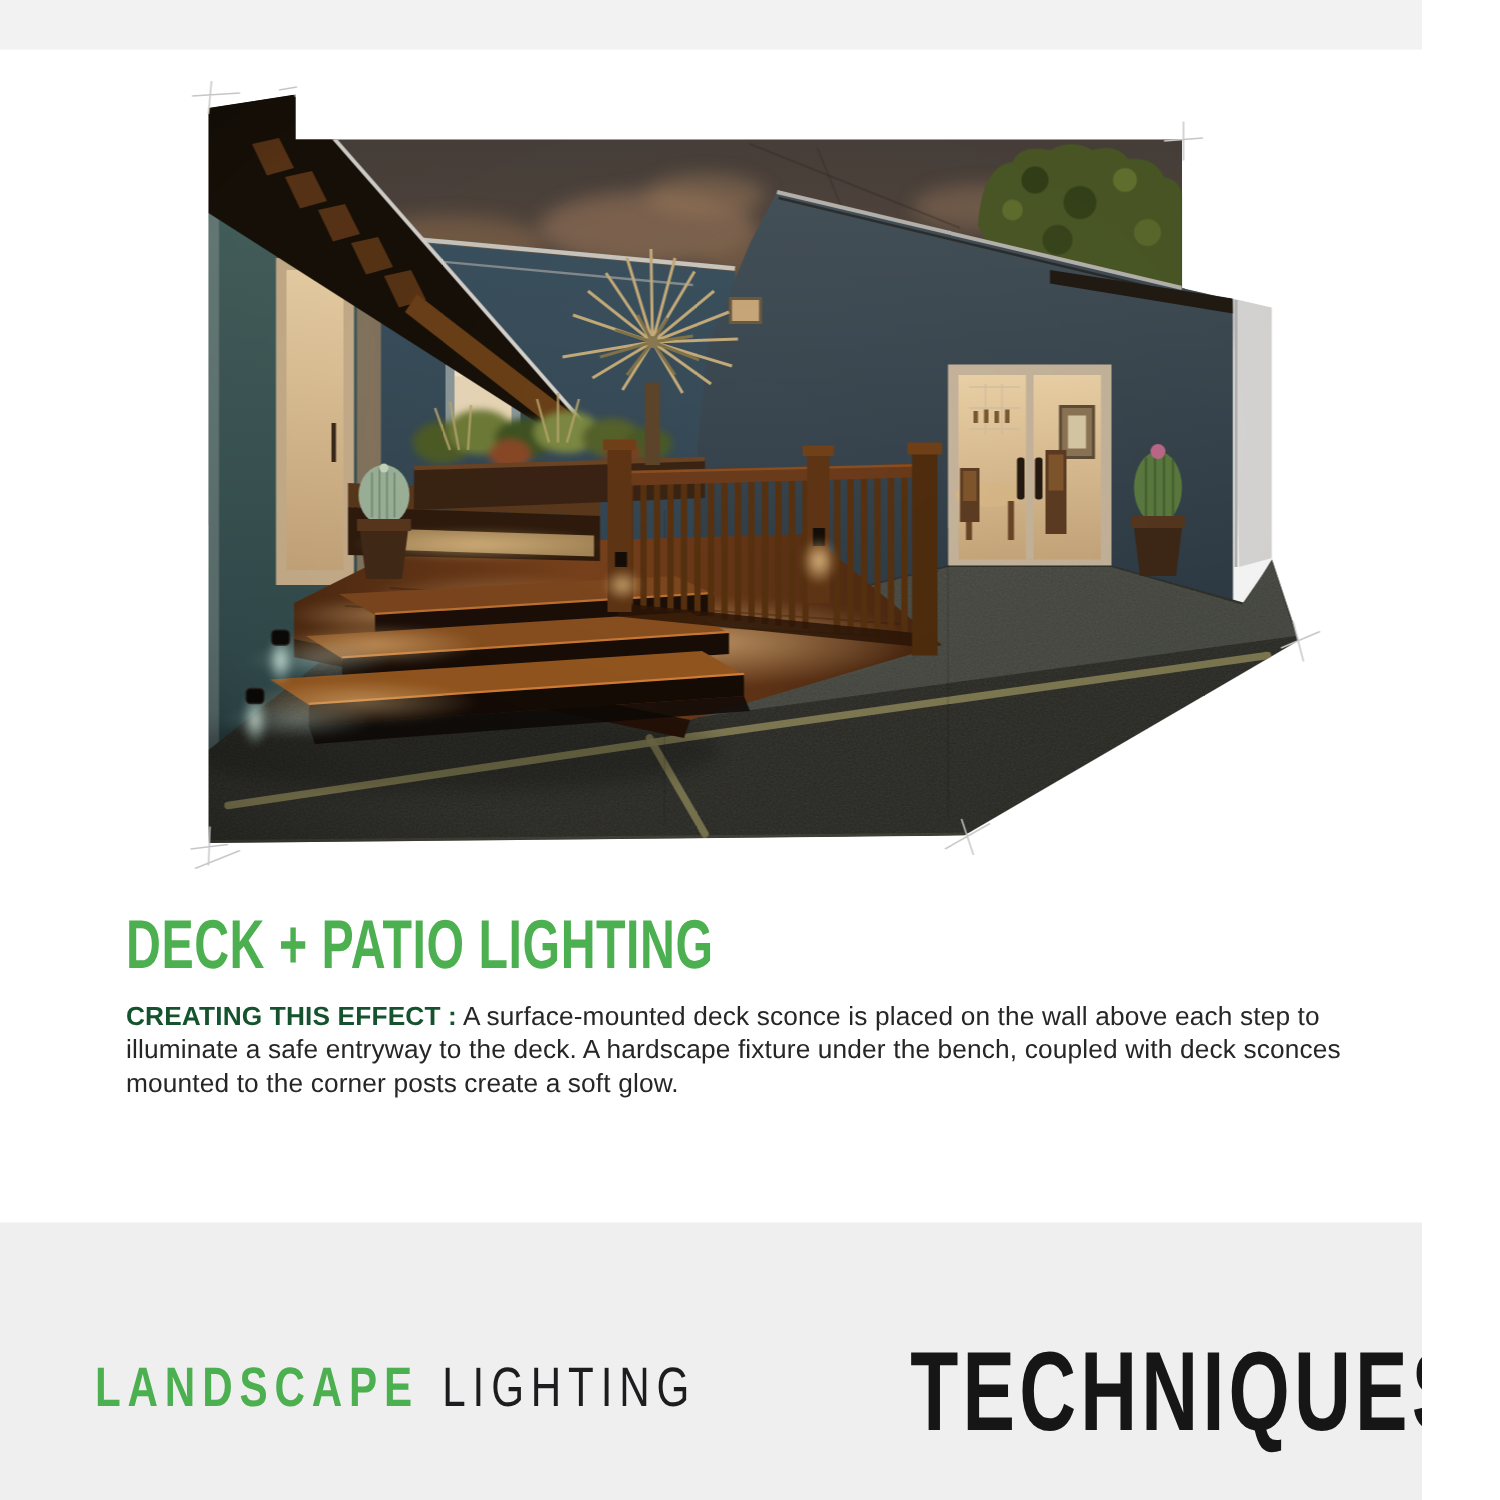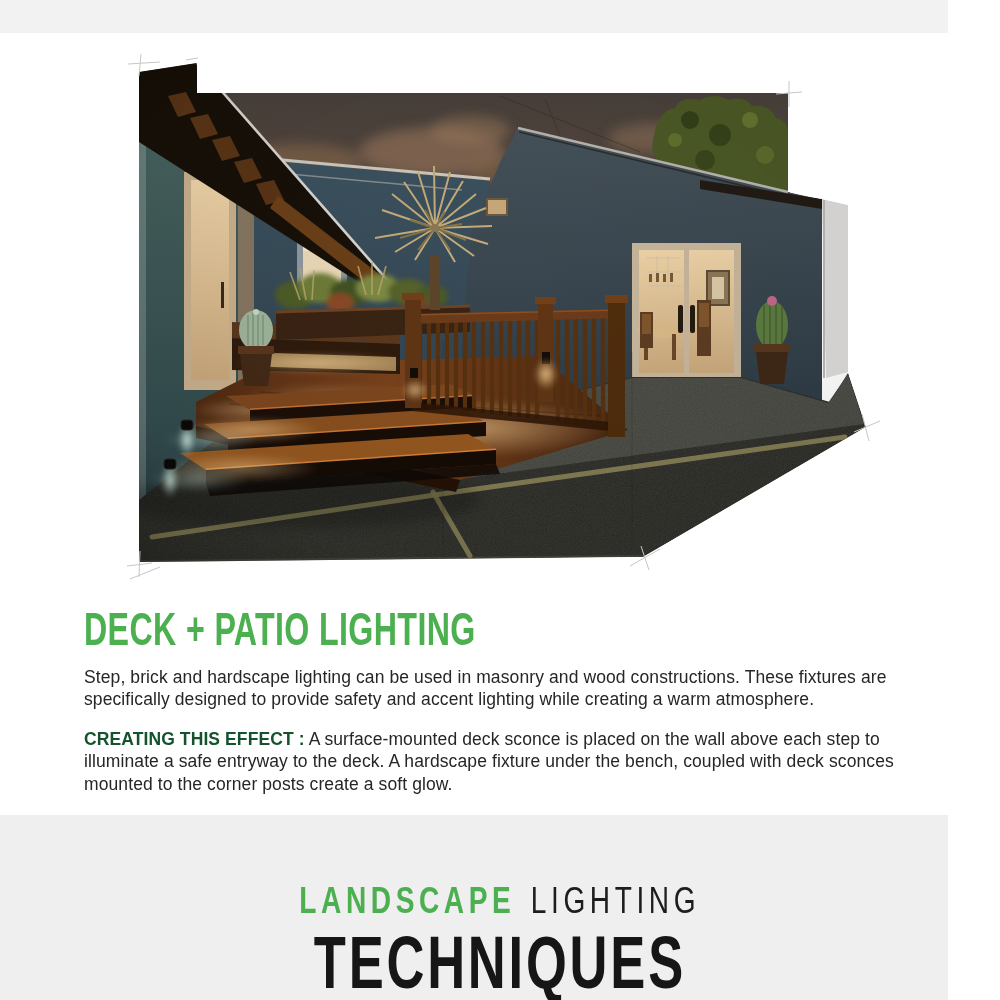--- a/index.html
+++ b/index.html
@@ -10,21 +10,21 @@
 
   .copy{position:absolute;left:84px;top:606px;width:848px;}
   h1.headline{margin:0 0 14px 0;line-height:1;}
   .cond{display:inline-block;transform:scaleX(.70);transform-origin:left center;
         font-size:46px;font-weight:700;letter-spacing:.5px;color:#4caf50;white-space:nowrap;}
   .para{margin:0;font-size:17.5px;line-height:22.4px;color:#262626;letter-spacing:.1px;}
   .para + .para{margin-top:17px;}
   .para b{font-weight:700;color:#14532d;text-align:center;}
 
   .brand-band{position:absolute;left:0;top:815px;width:1000px;height:185px;background:#efefef;
-              display:flex;flex-direction:column;align-items:center;justify-content:flex-end;padding-top:34px;box-sizing:border-box;}
+              display:flex;flex-direction:row;align-items:center;justify-content:flex-start;padding-top:34px;box-sizing:border-box;}
   .brand-line1{transform:scaleX(.76);transform-origin:center;white-space:nowrap;line-height:1;}
   .brand-line1 .w1{font-size:37px;font-weight:700;letter-spacing:6px;color:#4caf50;}
   .brand-line1 .w2{font-size:37px;font-weight:400;letter-spacing:6px;color:#1d1d1f;margin-left:16px;}
   .brand-line2{transform:scaleX(.70);transform-origin:center;white-space:nowrap;margin-top:6px;line-height:1;}
   .brand-line2 .w3{font-size:75px;font-weight:700;letter-spacing:4px;color:#161616;}
 </style>
 </head>
 <body>
 
 <div class="canvas">
@@ -317,21 +317,20 @@
       <path d="M854,432 L880,421 M862,414 L869,441"></path>
       <path d="M630,566 L660,549 M641,546 L649,570"></path>
       <path d="M127,566 L152,563 M140,551 L139,577 M130,579 L160,567"></path>
     </g>
   </svg>
 
   <section class="copy">
     <h1 class="headline">
       <span class="cond">DECK + PATIO LIGHTING</span>
     </h1>
-    <p class="para">Step, brick and hardscape lighting can be used in masonry and wood constructions. These fixtures are specifically designed to provide safety and accent lighting while creating a warm atmosphere.</p>
     <p class="para">
       <b>CREATING THIS EFFECT :</b>
       <span>A surface-mounted deck sconce is placed on the wall above each step to illuminate a safe entryway to the deck. A hardscape fixture under the bench, coupled with deck sconces mounted to the corner posts create a soft glow.</span>
     </p>
   </section>
 
   <footer class="brand-band">
     <div class="brand-line1">
       <span class="w1">LANDSCAPE</span>
       <span class="w2">LIGHTING</span>

